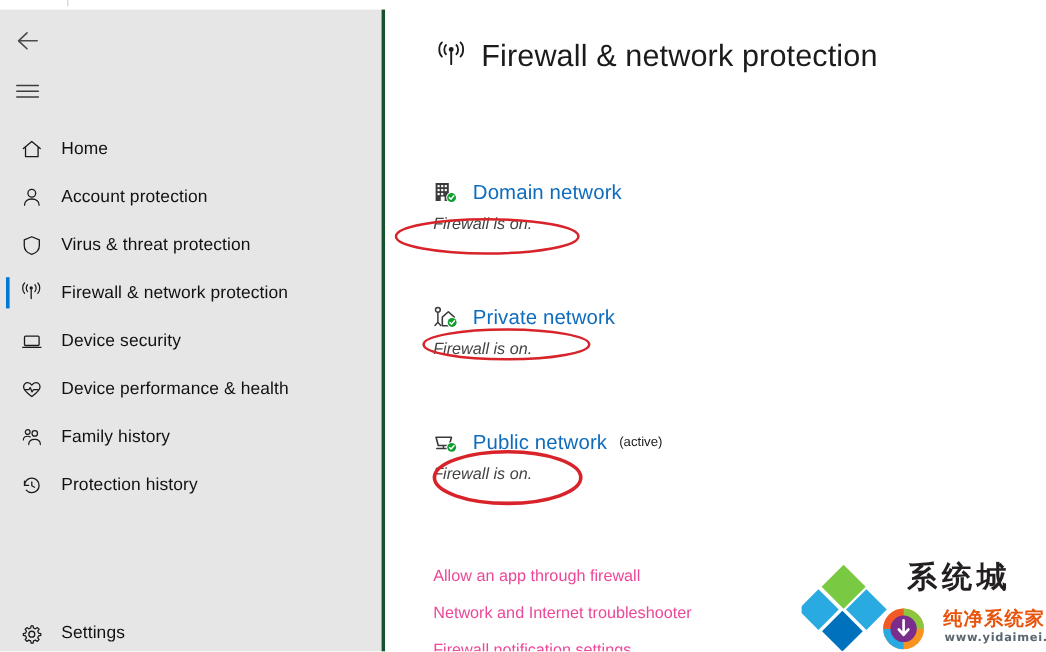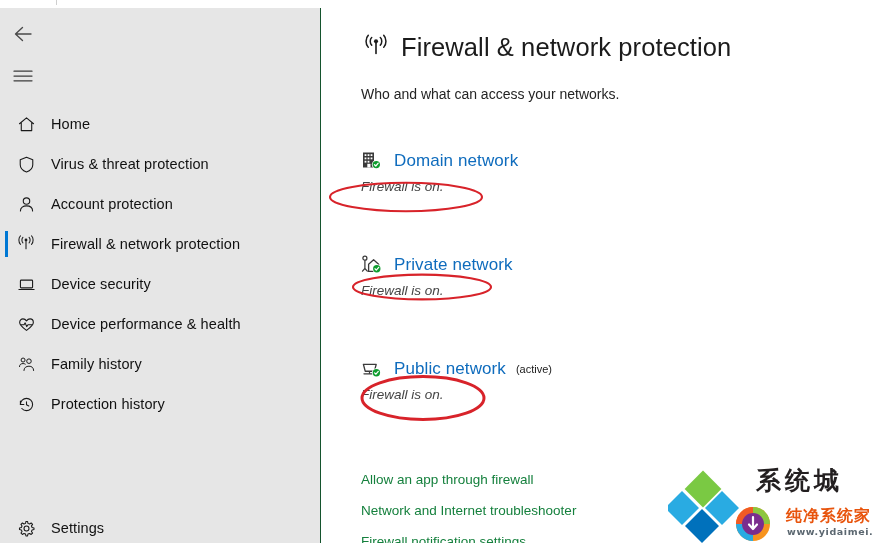--- a/index.html
+++ b/index.html
@@ -35,21 +35,21 @@
     background: #cfcfcf;
   }
 
   
   .sidebar {
     position: absolute;
     left: 0; top: 8px;
     width: 321px;
     height: 535px;
     background: #e6e6e6;
-    border-right: 1px solid #14532d;
+    border-right: 3px solid #14532d;
     box-sizing: border-box;
   }
 
   .nav-btn {
     position: absolute;
     display: flex;
     align-items: center;
     justify-content: center;
     width: 34px; height: 34px;
   }
@@ -179,21 +179,21 @@
   }
 
   
   .links {
     position: absolute;
     left: 40px;
     top: 464px;
   }
   .link-row {
     font-size: 13.5px;
-    color: #15803d;
+    color: #ec4899;
     margin-bottom: 16px;
     white-space: nowrap;
     width: max-content;
   }
 
   
   .annot {
     position: absolute;
     pointer-events: none;
   }
@@ -276,35 +276,35 @@
             <path d="M2.6 9.2 L10 3 L17.4 9.2 M4.5 8 V16.4 H15.5 V8" stroke="#1a1a1a" stroke-width="1.15" fill="none" stroke-linecap="round" stroke-linejoin="round"></path>
           </svg>
         </div>
         <div class="nav-label">Home</div>
       </div>
 
       <div class="nav-item">
 
         <div class="nav-icon">
           <svg width="19" height="19" viewBox="0 0 20 20">
-            <path d="M10 2.4 L16.6 5.1 V10.2 C16.6 14 13.6 16.6 10 17.8 C6.4 16.6 3.4 14 3.4 10.2 V5.1 Z" stroke="#1a1a1a" stroke-width="1.15" fill="none" stroke-linejoin="round"></path>
-          </svg>
-        </div>
-        <div class="nav-label">Virus &amp; threat protection</div>
-      </div>
-
-      <div class="nav-item">
-
-        <div class="nav-icon">
-          <svg width="19" height="19" viewBox="0 0 20 20">
             <circle cx="10" cy="6.4" r="3.4" stroke="#1a1a1a" stroke-width="1.15" fill="none"></circle>
             <path d="M3.6 16.8 C3.6 13.3 6.5 11.4 10 11.4 C13.5 11.4 16.4 13.3 16.4 16.8" stroke="#1a1a1a" stroke-width="1.15" fill="none" stroke-linecap="round"></path>
           </svg>
         </div>
         <div class="nav-label">Account protection</div>
+      </div>
+
+      <div class="nav-item">
+
+        <div class="nav-icon">
+          <svg width="19" height="19" viewBox="0 0 20 20">
+            <path d="M10 2.4 L16.6 5.1 V10.2 C16.6 14 13.6 16.6 10 17.8 C6.4 16.6 3.4 14 3.4 10.2 V5.1 Z" stroke="#1a1a1a" stroke-width="1.15" fill="none" stroke-linejoin="round"></path>
+          </svg>
+        </div>
+        <div class="nav-label">Virus &amp; threat protection</div>
       </div>
 
       <div class="nav-item selected">
         <div class="accent"></div>
         <div class="nav-icon">
           <svg width="20" height="20" viewBox="0 0 22 20">
             <path d="M11 7.4 V15.2" stroke="#1a1a1a" stroke-width="1.2" stroke-linecap="round"></path>
             <circle cx="11" cy="5.6" r="1.55" fill="#1a1a1a"></circle>
             <path d="M7.6 2.6 C6.1 4 6.1 7.4 7.6 8.8" stroke="#1a1a1a" stroke-width="1.15" fill="none" stroke-linecap="round"></path>
             <path d="M14.4 2.6 C15.9 4 15.9 7.4 14.4 8.8" stroke="#1a1a1a" stroke-width="1.15" fill="none" stroke-linecap="round"></path>
@@ -389,21 +389,20 @@
           <circle cx="13" cy="6.6" r="1.9" fill="#1b1b1b"></circle>
           <path d="M9 3.2 C7.2 4.8 7.2 8.7 9 10.3" stroke="#1b1b1b" stroke-width="1.4" fill="none" stroke-linecap="round"></path>
           <path d="M17 3.2 C18.8 4.8 18.8 8.7 17 10.3" stroke="#1b1b1b" stroke-width="1.4" fill="none" stroke-linecap="round"></path>
           <path d="M5.8 1.2 C3.1 3.6 3.1 9.8 5.8 12.2" stroke="#1b1b1b" stroke-width="1.4" fill="none" stroke-linecap="round"></path>
           <path d="M20.2 1.2 C22.9 3.6 22.9 9.8 20.2 12.2" stroke="#1b1b1b" stroke-width="1.4" fill="none" stroke-linecap="round"></path>
         </svg>
       </div>
       <div class="page-title">Firewall &amp; network protection</div>
     </div>
 
-    <div class="page-subtitle">Who and what can access your networks.</div>
 
     <div class="net-section" style="top:142px;">
       <div class="net-head">
         <div class="net-icon">
           <svg width="24" height="22" viewBox="0 0 24 22">
             <rect x="2" y="2.5" width="11" height="15" fill="#3a3a3a"></rect>
             <rect x="3.6" y="4.2" width="1.8" height="1.8" fill="#ffffff"></rect>
             <rect x="6.6" y="4.2" width="1.8" height="1.8" fill="#ffffff"></rect>
             <rect x="9.6" y="4.2" width="1.8" height="1.8" fill="#ffffff"></rect>
             <rect x="3.6" y="7.5" width="1.8" height="1.8" fill="#ffffff"></rect>

